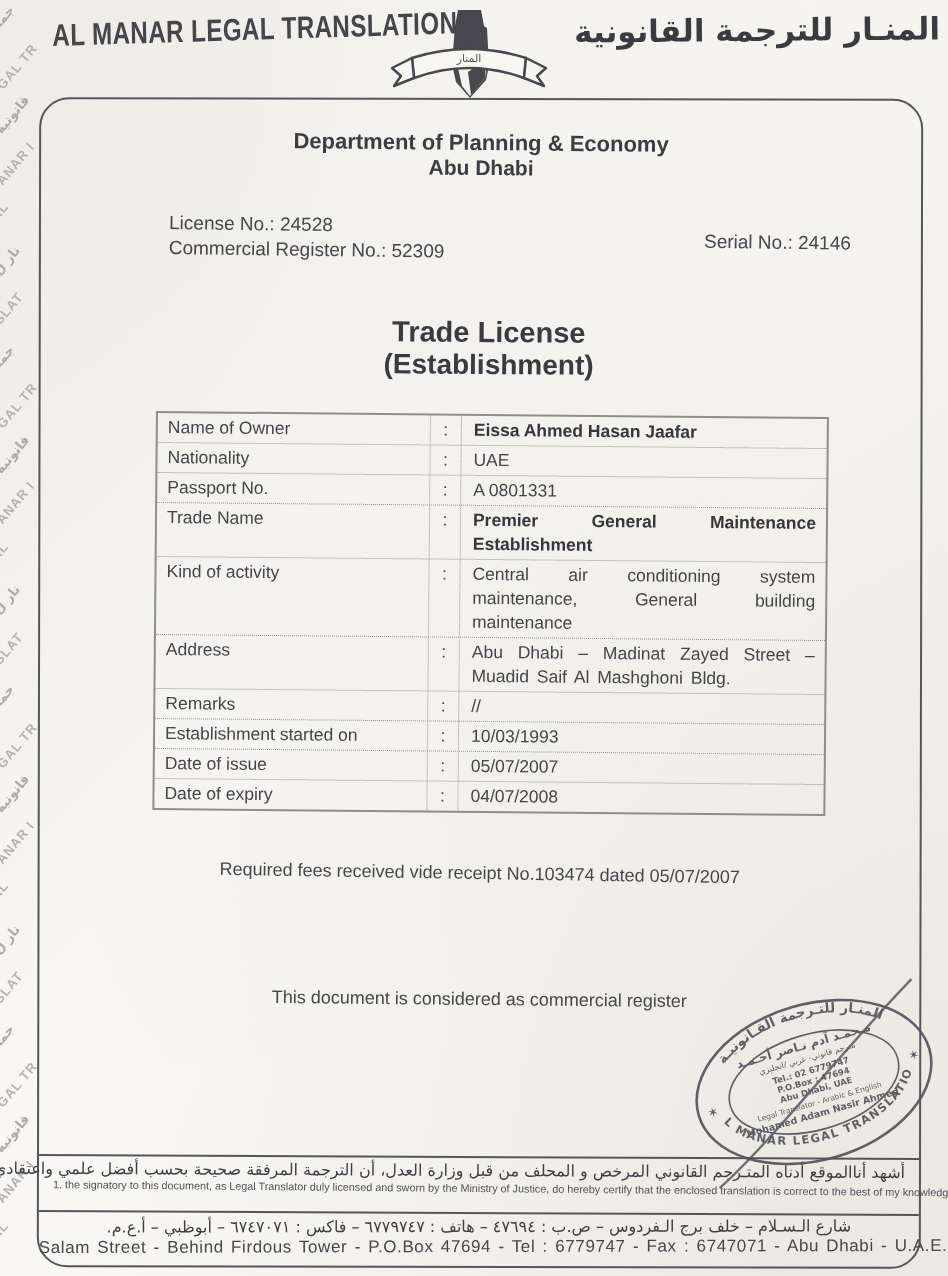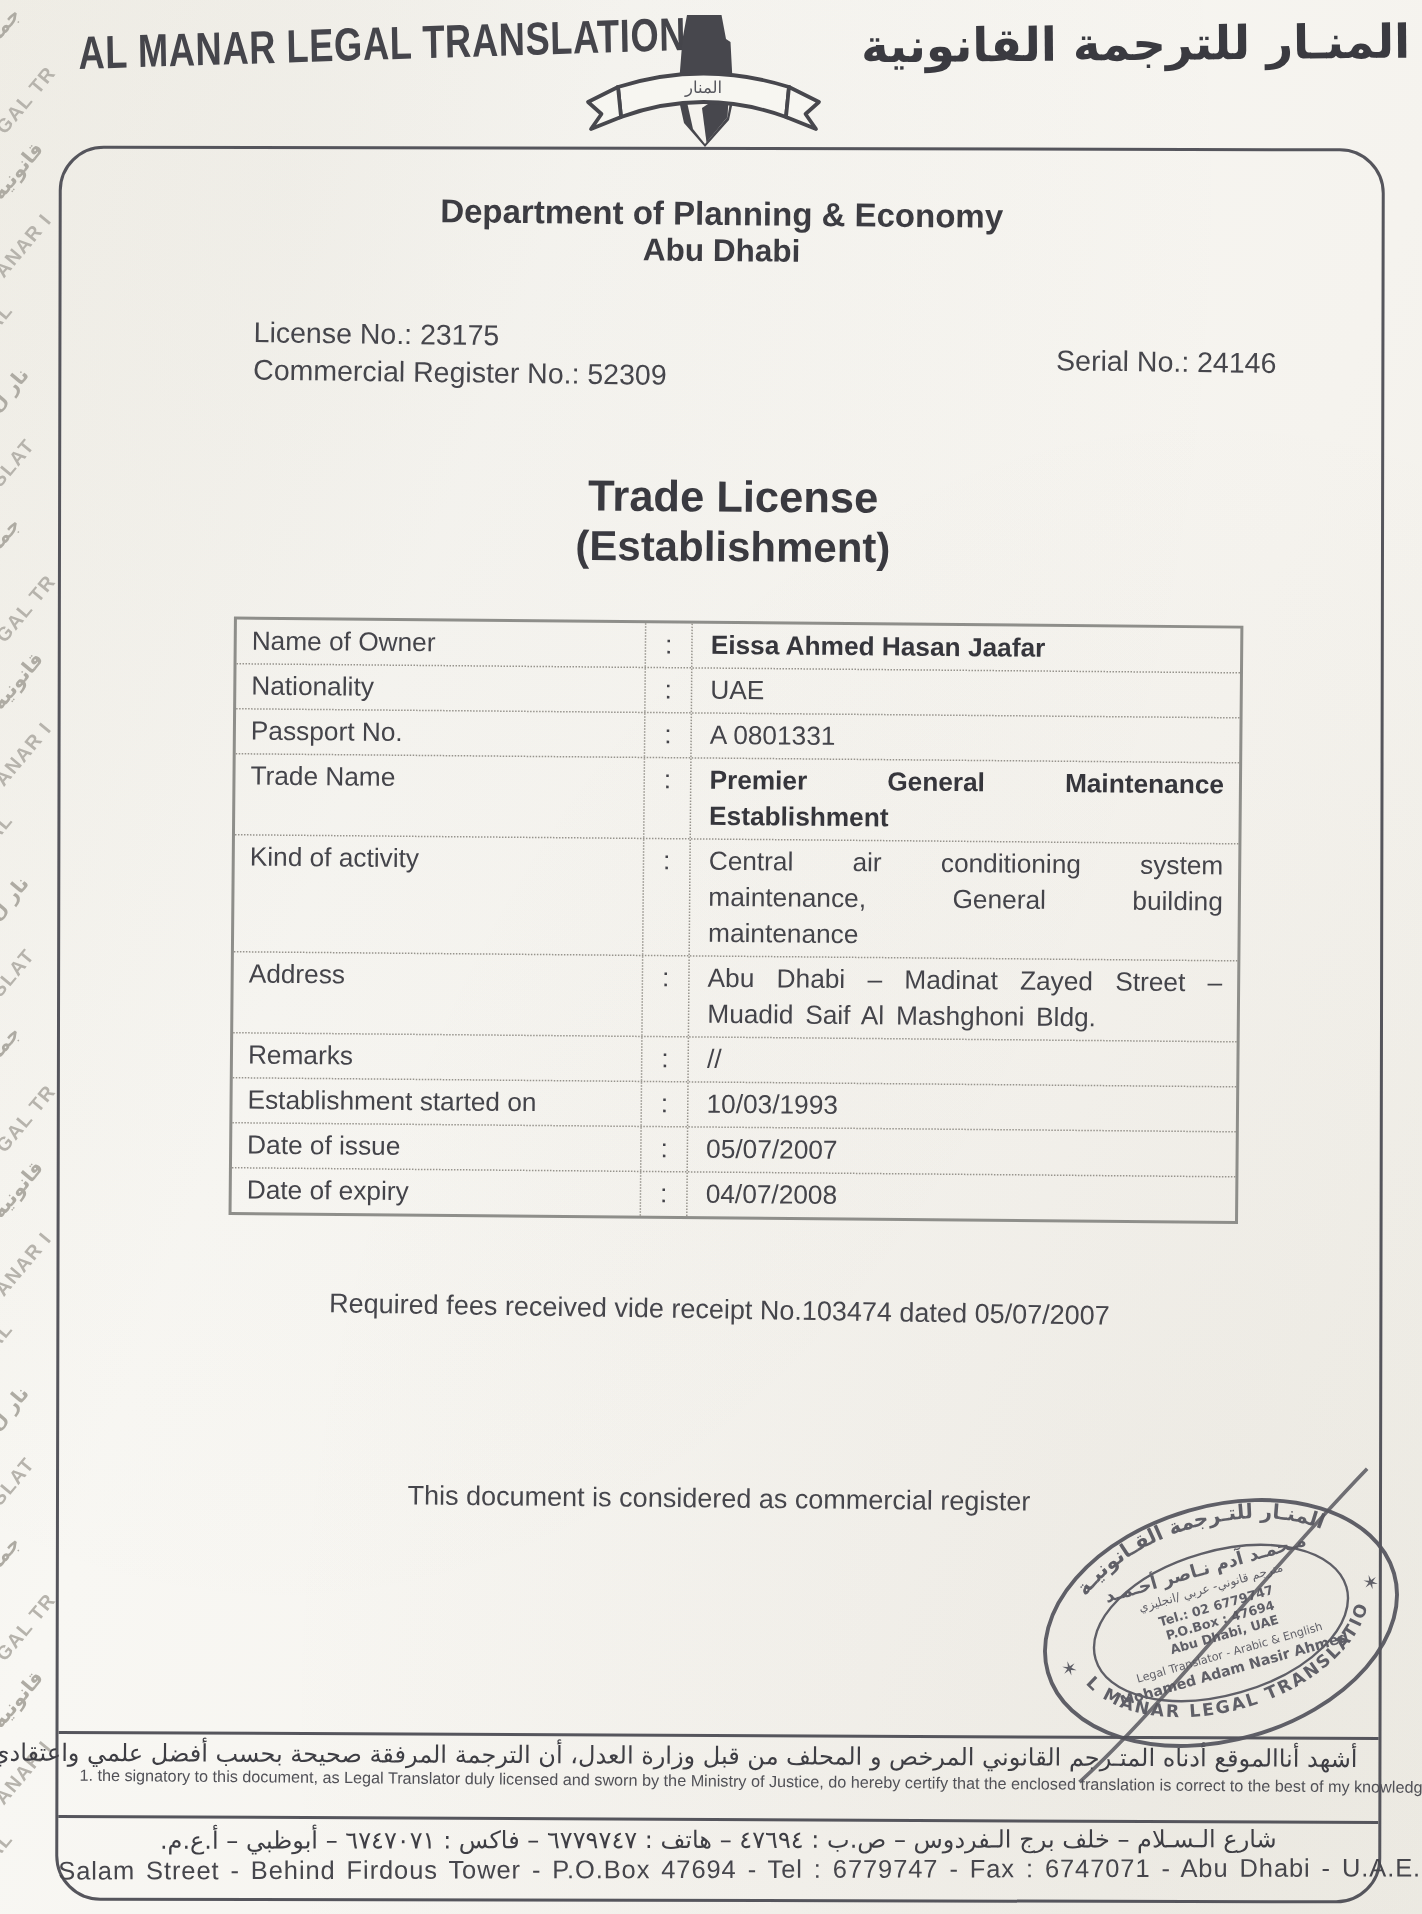--- a/index.html
+++ b/index.html
@@ -159,21 +159,21 @@
 <div class="doc-box">
   <div class="doc-main">
 
     <div class="authority">Department of Planning &amp; Economy</div>
     <div class="city">Abu Dhabi</div>
 
     <div class="meta">
       <div class="lines">
         <div>
           <span>License No.:</span>
-          <span>23175</span>
+          <span>24528</span>
         </div>
         <div>
           <span>Commercial Register No.:</span>
           <span>52309</span>
         </div>
       </div>
       <div class="serial">
         <span>Serial No.:</span>
         <span>24146</span>
       </div>

